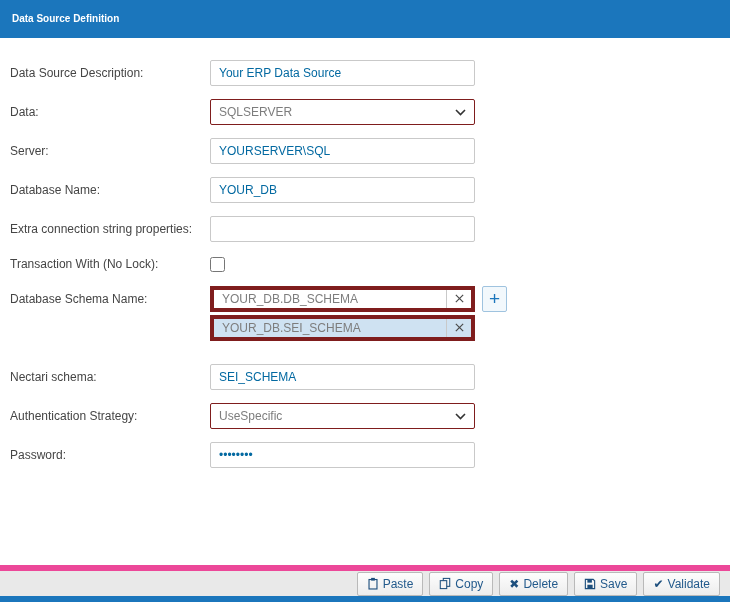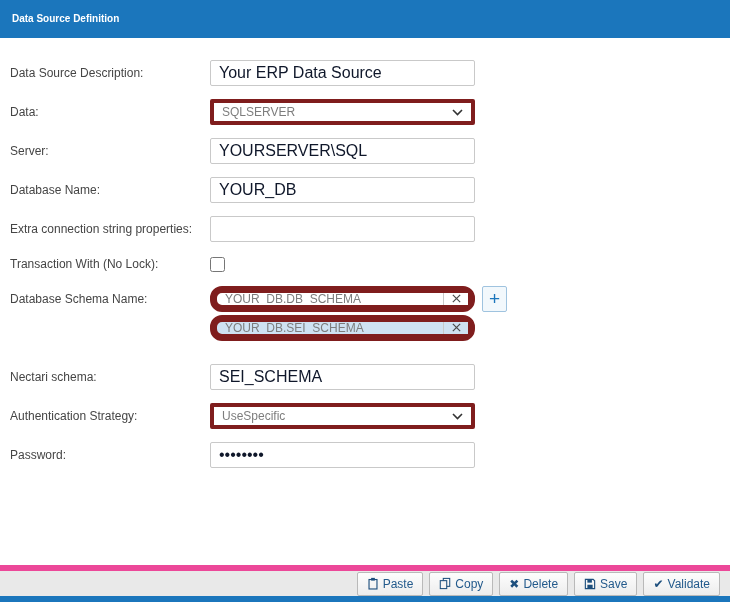--- a/index.html
+++ b/index.html
@@ -33,30 +33,30 @@
     color:#454545;
   }
   .txt{
     width:265px;
     height:26px;
     box-sizing:border-box;
     border:1px solid #c9c9c9;
     border-radius:2px;
     padding:0 8px;
     font-family:"Liberation Sans",sans-serif;
-    font-size:16px;
-    color:#0f172a;
+    font-size:12px;
+    color:#0369a1;
     background:#ffffff;
     outline:none;
   }
   .select{
     width:265px;
     height:26px;
     box-sizing:border-box;
-    border:4px solid #7f1d1d;
+    border:1px solid #7f1d1d;
     border-radius:2px;
     background:#ffffff;
     display:flex;
     align-items:center;
     justify-content:space-between;
     padding:0 8px;
     font-size:12px;
     color:#7d7d7d;
     cursor:pointer;
   }
@@ -65,22 +65,22 @@
     width:15px;height:15px;margin:0;
   }
   .chk-row{height:18px;}
   .schema-block{margin-bottom:23px;}
   .schema-col{display:flex;flex-direction:column;gap:3px;}
   .schema-line{display:flex;align-items:center;}
   .schema-box{
     width:265px;
     height:26px;
     box-sizing:border-box;
-    border:7px solid #7f1d1d;
-    border-radius:12px;
+    border:4px solid #7f1d1d;
+    border-radius:0;
     background:#ffffff;
     display:flex;
     align-items:stretch;
     font-size:12px;
     color:#7d7d7d;
   }
   .schema-box .val{
     flex:1;
     display:flex;
     align-items:center;

